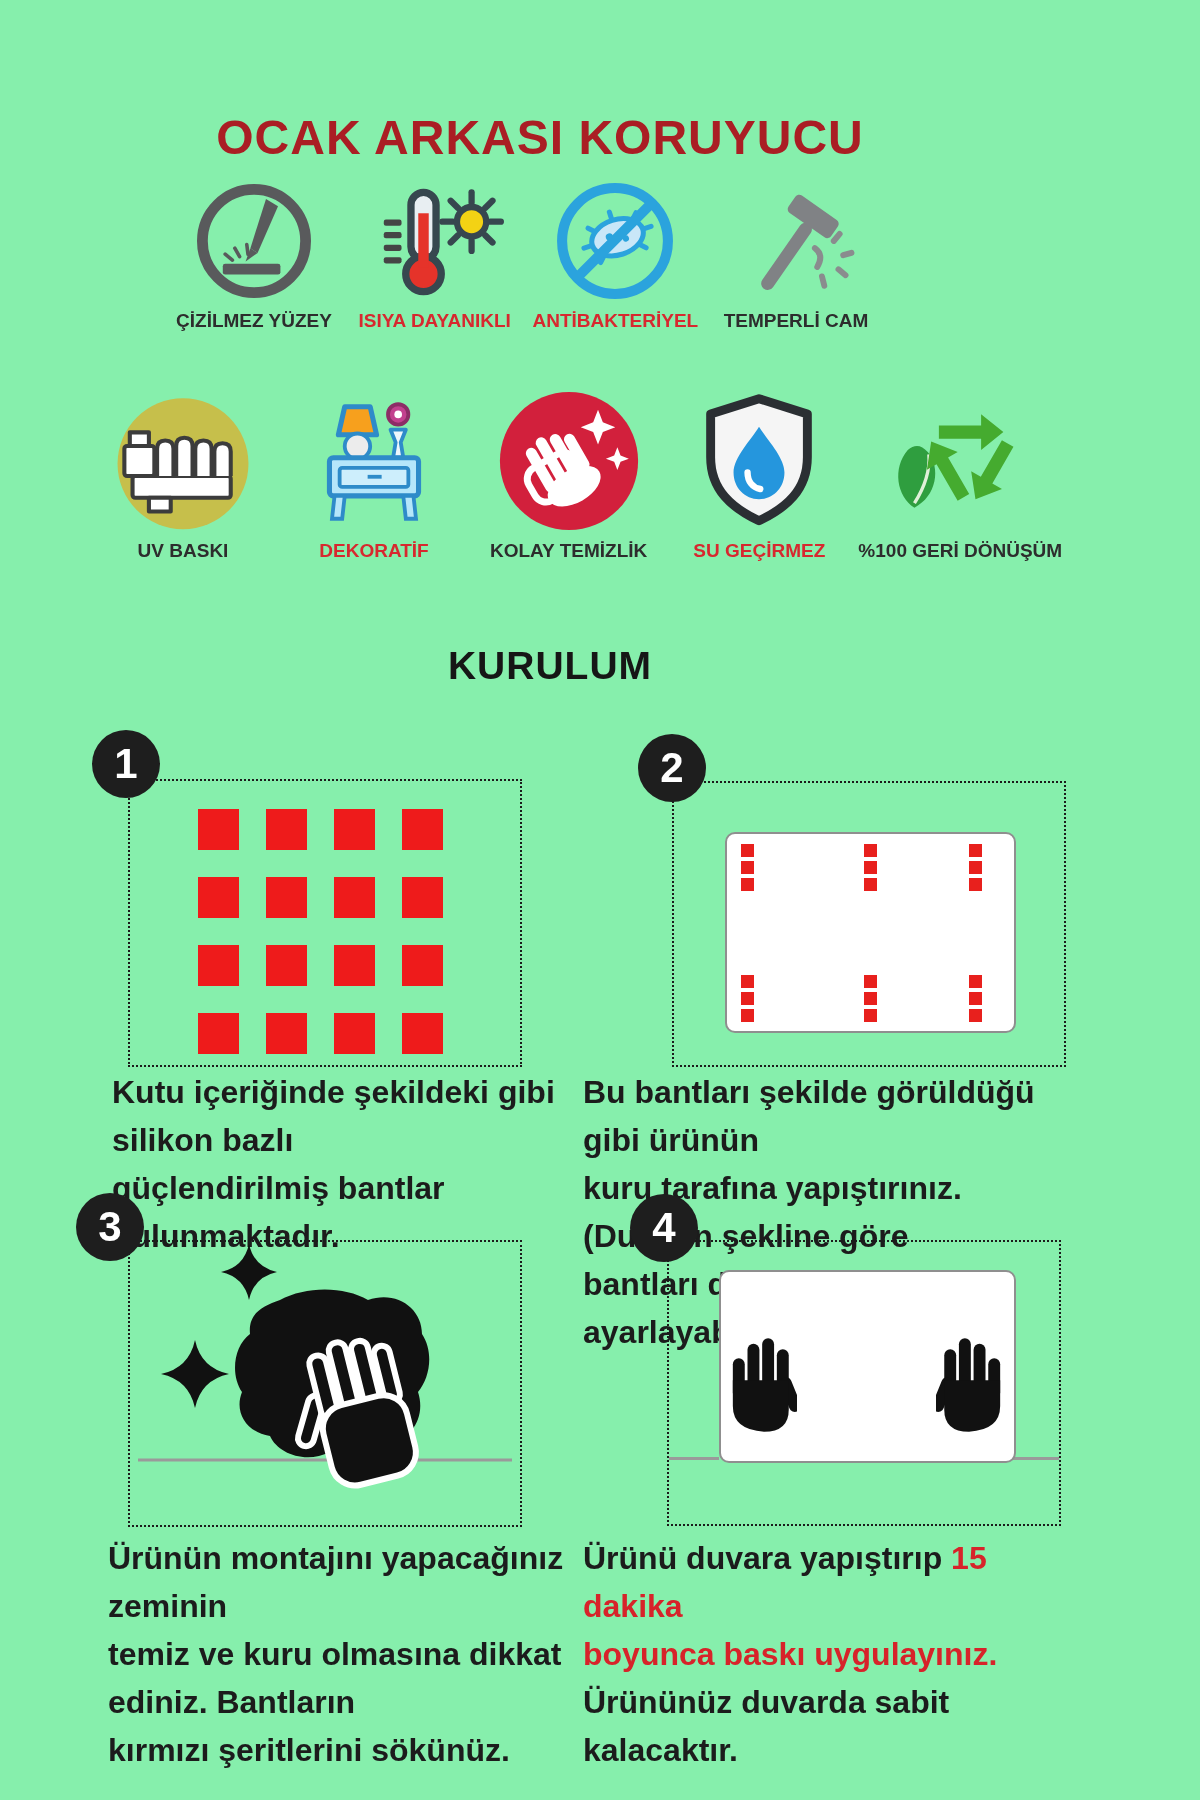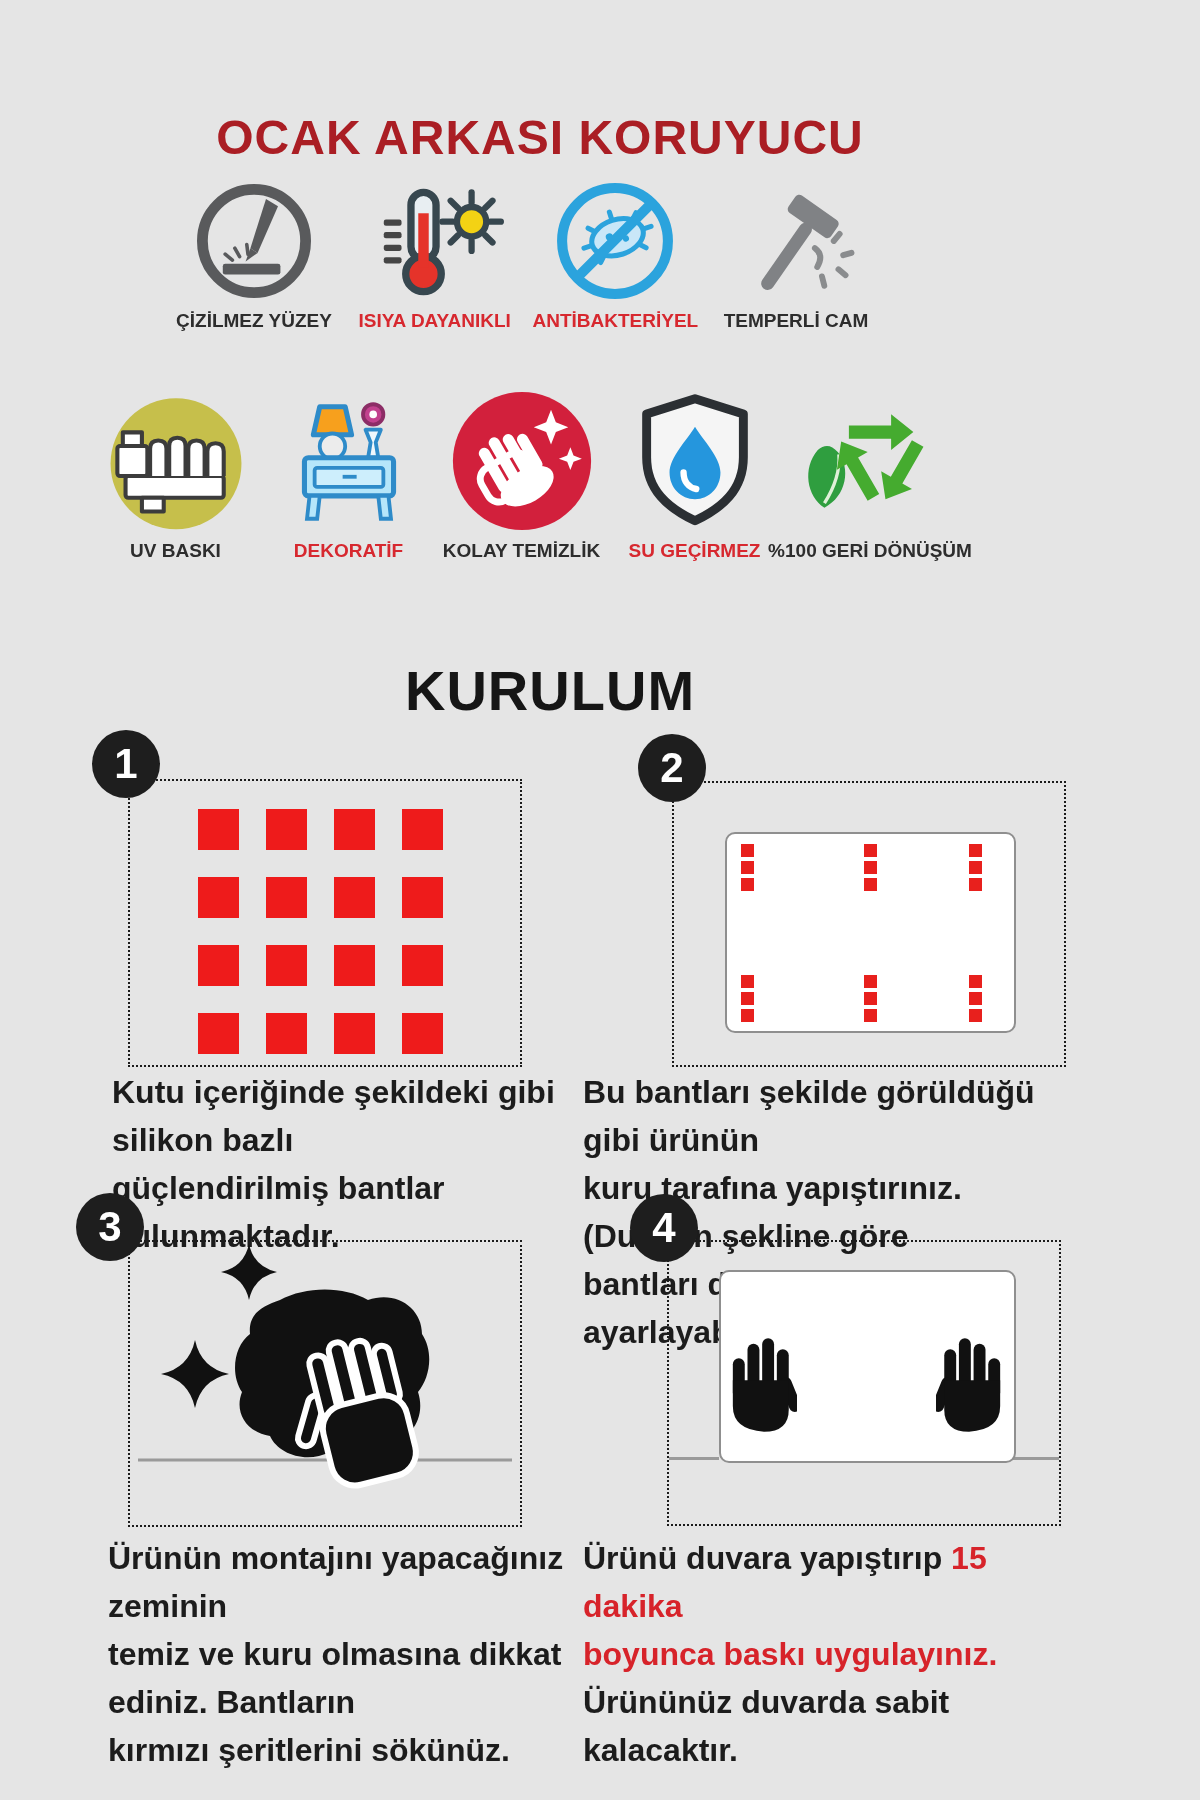--- a/index.html
+++ b/index.html
@@ -1,25 +1,25 @@
 <!DOCTYPE html>
 <html><head>
 <meta charset="utf-8">
 <style>
   html,body{margin:0;padding:0;background:#fff;}
-  .page{position:relative;width:1200px;height:1800px;background:#e5e5e5;overflow:hidden;
+  .page{position:relative;width:1200px;height:1800px;background:#86efac;overflow:hidden;
         font-family:"Liberation Sans",sans-serif;font-weight:bold;}
   .abs{position:absolute;}
   
   .title{top:78px;left:0;width:1080px;text-align:center;font-size:48px;color:#aa1e24;letter-spacing:1px;}
-  .kurulum{top:612px;left:0;width:1100px;text-align:center;font-size:56px;color:#161616;letter-spacing:1px;}
+  .kurulum{top:612px;left:0;width:1100px;text-align:center;font-size:39px;color:#161616;letter-spacing:1px;}
   
   .featrow{display:flex;justify-content:space-between;}
   .row1{top:172px;left:165px;width:720px;}
-  .row2{top:382px;left:89px;width:870px;}
+  .row2{top:382px;left:108px;width:870px;gap:46px;}
   .feat{display:flex;flex-direction:column;align-items:center;width:178px;}
   .feat .icon{height:138px;display:flex;align-items:center;justify-content:center;}
   .row2 .feat .icon{height:158px;}
   .feat .lbl{font-size:19px;color:#2d2d2d;white-space:nowrap;}
   .feat .lbl.red{color:#d7282f;}
   
   .stepnum{width:68px;height:68px;border-radius:50%;background:#1e1e1e;color:#fff;
            display:flex;align-items:center;justify-content:center;font-size:42px;z-index:3;}
   .stepbox{border:2px dotted #1b1b1b;z-index:1;}
   .s1num{left:92px;top:730px;} .s1box{left:128px;top:779px;width:390px;height:284px;}

